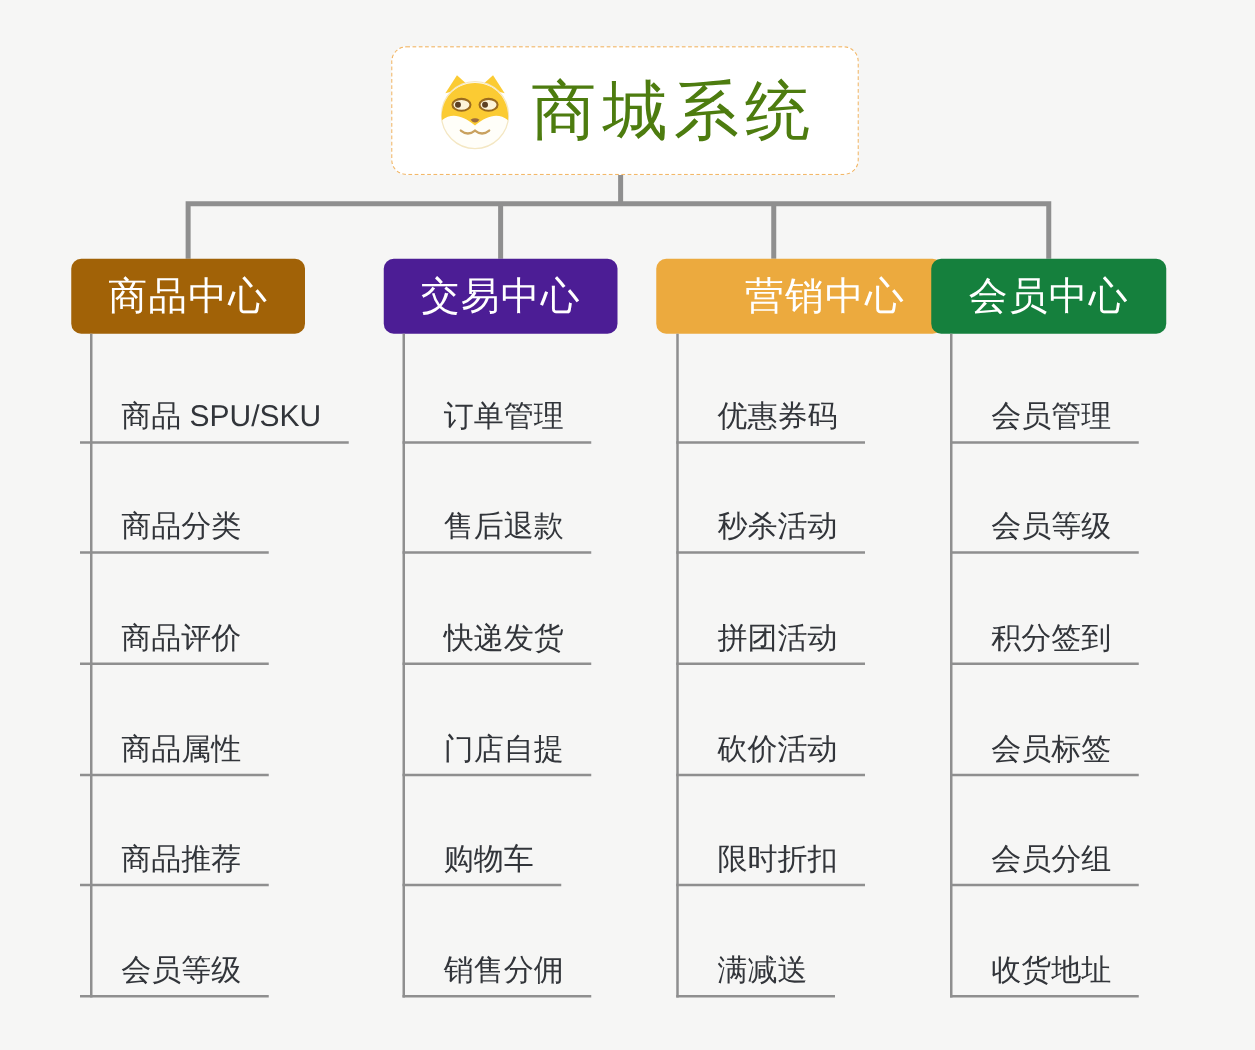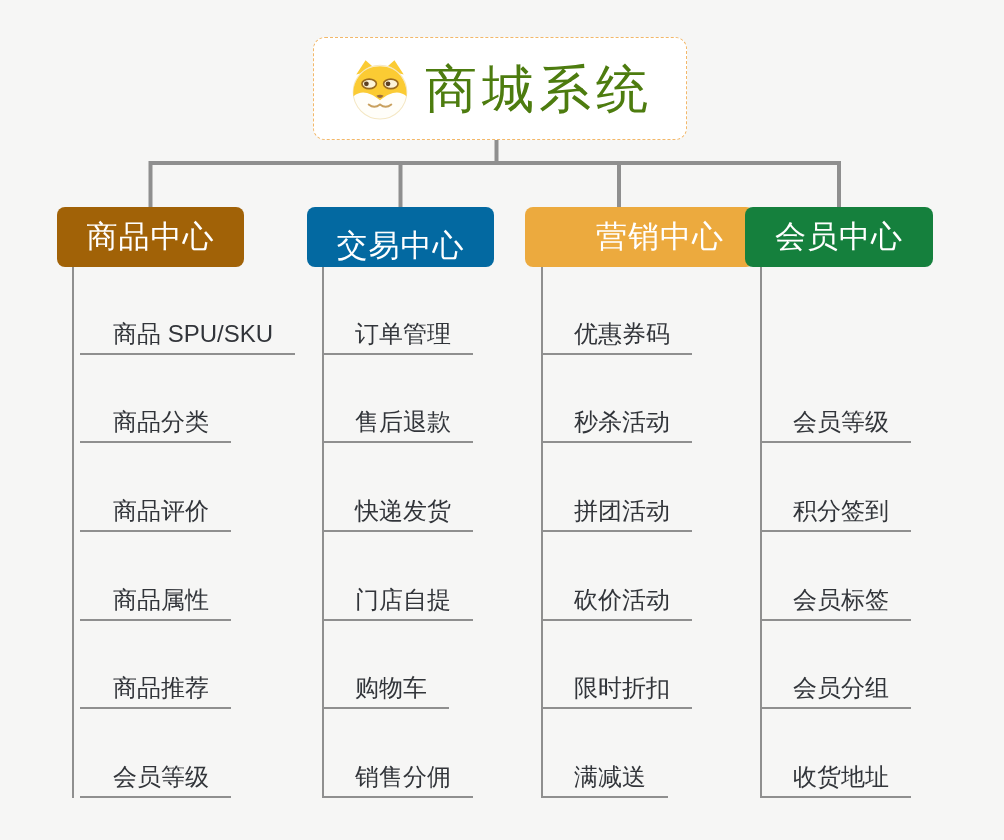--- a/index.html
+++ b/index.html
@@ -35,21 +35,21 @@
   .trunk.c1{left:322px;}
   .trunk.c2{left:541px;}
   .trunk.c3{left:760px;}
 
   
   .leaf{
     position:absolute;
     font-size:24px;line-height:30px;color:#32353a;white-space:nowrap;
     padding:0 22px 4px 33px;border-bottom:2px solid #8f8f8f;
   }
-  .leaf.c0{left:80px;}
+  .leaf.c0{left:64px;}
   .leaf.c1{left:322px;text-align:center;}
   .leaf.c2{left:541px;}
   .leaf.c3{left:760px;}
   .leaf.r0{top:319px;}
   .leaf.r1{top:407px;}
   .leaf.r2{top:496px;}
   .leaf.r3{top:585px;}
   .leaf.r4{top:673px;}
   .leaf.r5{top:762px;}
 </style>
@@ -74,21 +74,21 @@
       <circle cx="39.8" cy="25" r="2.3" fill="#5C4023"></circle>
       <path d="M28.5 36.5 Q32 34.5 35.5 36.5 Q32 41 28.5 36.5 Z" fill="#9C6B3C"></path>
       <path d="M21 45 Q26.5 49.5 32 45 Q37.5 49.5 43 45" fill="none" stroke="#C9A15F" stroke-width="1.8" stroke-linecap="round"></path>
     </svg>
     <span class="root-title" style="color: #4d7c0f; text-align: right;">商城系统</span>
   </div>
 
   <div class="branch b0" style="background-color: #a16207;">
     <span>商品中心</span>
   </div>
-  <div class="branch b1" style="background-color: #0369a1; align-items: flex-end;">
+  <div class="branch b1" style="background-color: #4c1d95;">
     <span>交易中心</span>
   </div>
   <div class="branch b2" style="background-color: rgb(236, 170, 62);">
     <span>营销中心</span>
   </div>
   <div class="branch b3" style="background-color: #15803d;">
     <span>会员中心</span>
   </div>
 
   <div class="trunk c0" style="background-color: rgb(143, 143, 143);"></div>
@@ -110,19 +110,20 @@
   <div class="leaf c1 r4">购物车</div>
   <div class="leaf c1 r5">销售分佣</div>
 
   <div class="leaf c2 r0">优惠券码</div>
   <div class="leaf c2 r1">秒杀活动</div>
   <div class="leaf c2 r2">拼团活动</div>
   <div class="leaf c2 r3">砍价活动</div>
   <div class="leaf c2 r4">限时折扣</div>
   <div class="leaf c2 r5">满减送</div>
 
+  <div class="leaf c3 r0">会员管理</div>
   <div class="leaf c3 r1">会员等级</div>
   <div class="leaf c3 r2">积分签到</div>
   <div class="leaf c3 r3">会员标签</div>
   <div class="leaf c3 r4">会员分组</div>
   <div class="leaf c3 r5">收货地址</div>
 
 </div>
 
 </body></html>

